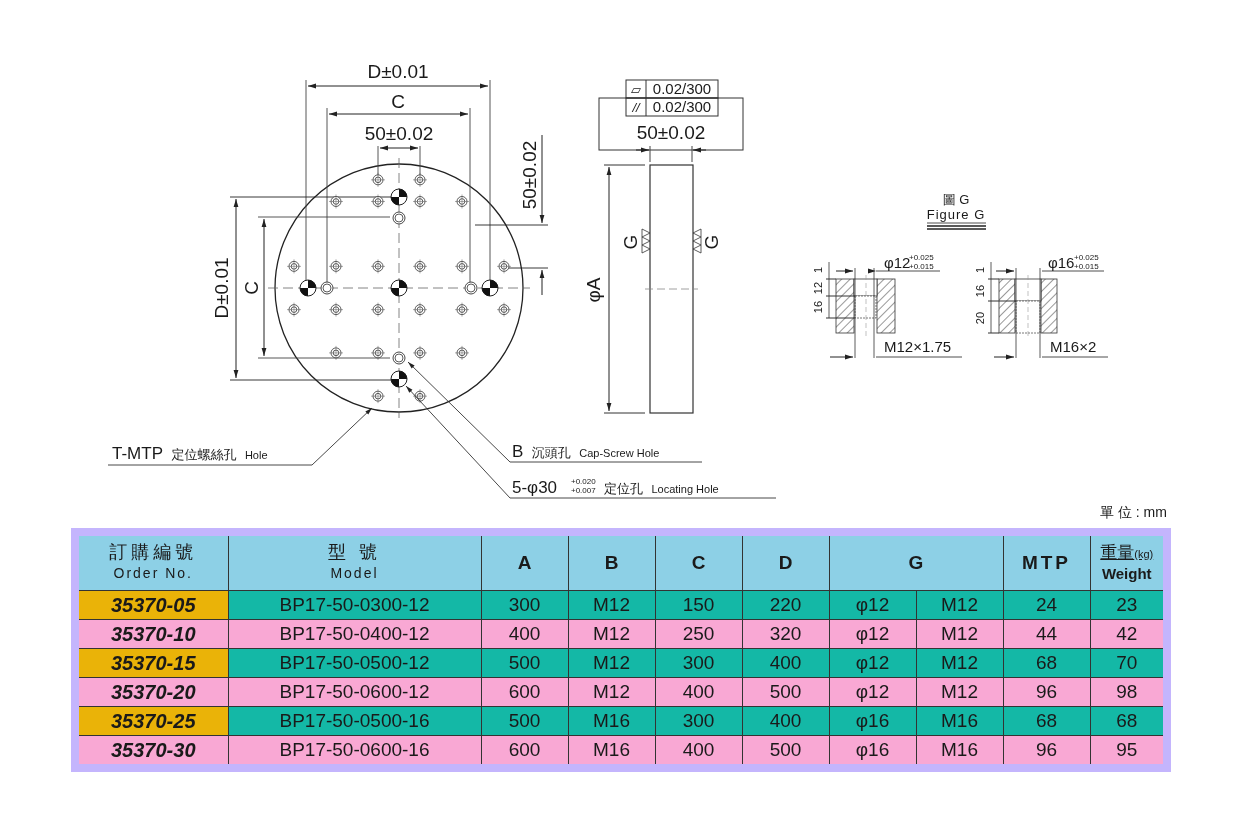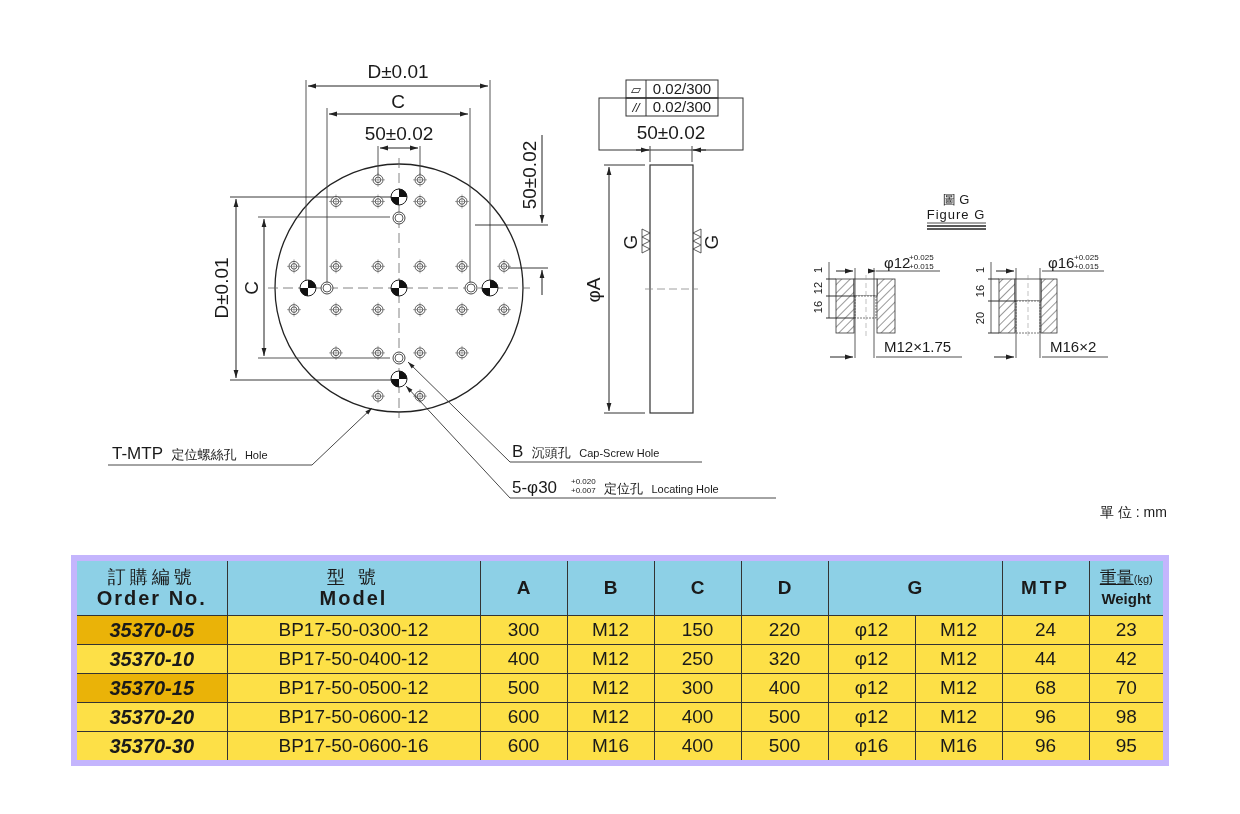--- a/index.html
+++ b/index.html
@@ -1,33 +1,33 @@
 <!DOCTYPE html>
 <html><head>
 <meta charset="utf-8">
 <style>
   html, body { margin:0; padding:0; background:#ffffff; }
   body { width:1240px; height:814px; position:relative; overflow:hidden;
          font-family:"Liberation Sans", "DejaVu Sans", sans-serif; color:#1a1a1a; }
   #drawing { position:absolute; left:0; top:0; width:1240px; height:510px; }
   #drawing text { font-family:"Liberation Sans", "DejaVu Sans", sans-serif; fill:#1a1a1a; }
   .unit-label { position:absolute; left:1100px; top:504px; font-size:14px; }
-  table.spec { position:absolute; left:71px; top:555px; border-collapse:collapse;
-               border:6px solid #c4b5fd; }
+  table.spec { position:absolute; left:71px; top:528px; border-collapse:collapse;
+               border:8px solid #c4b5fd; }
   table.spec td, table.spec th { border:1.5px solid #333; text-align:center; padding:0;
                font-size:19px; font-weight:normal; height:28px; }
   table.spec thead th { background:#8dd0e6; height:54px; font-weight:bold; font-size:19px; }
   table.spec thead th .zh { display:block; font-weight:normal; font-size:18px; letter-spacing:4px; line-height:20px; }
-  table.spec thead th .en { display:block; font-weight:bold; font-size:20px; letter-spacing:2px; line-height:22px; }
+  table.spec thead th .en { display:block; font-weight:normal; font-size:14px; letter-spacing:2px; line-height:22px; }
   table.spec thead th .en-w { display:block; font-weight:bold; font-size:15px; line-height:20px; }
   table.spec thead th .zh-w { display:block; font-weight:normal; font-size:17px; line-height:20px;text-decoration:underline; }
   table.spec thead th .zh-w small { font-size:11px; }
   table.spec td.order { background:#eab308; font-weight:bold; font-style:italic; font-size:20px; }
-  table.spec tr.alt td { background:#fde047; }
-  table.spec tr.plain td:not(.order) { background:#fde047; }
+  table.spec tr.alt td { background:#f9a8d4; }
+  table.spec tr.plain td:not(.order) { background:#14b8a6; }
 </style>
 </head>
 <body>
 
 <svg id="drawing" viewBox="0 0 1240 510" xmlns="http://www.w3.org/2000/svg">
   <defs>
     <marker id="arr" viewBox="0 0 10 10" refX="10" refY="5" markerWidth="8" markerHeight="8" orient="auto-start-reverse">
       <path d="M0,2 L10,5 L0,8 z" fill="#222"></path>
     </marker>
     <pattern id="hatch" width="6" height="6" patternUnits="userSpaceOnUse" patternTransform="rotate(45)">
@@ -459,20 +459,32 @@
     <td>BP17-50-0600-12</td>
     <td>600</td>
     <td>M12</td>
     <td>400</td>
     <td>500</td>
     <td>φ12</td>
     <td>M12</td>
     <td>96</td>
     <td>98</td>
   </tr>
+      <tr class="plain">
+    <td class="order">35370-25</td>
+    <td>BP17-50-0500-16</td>
+    <td>500</td>
+    <td>M16</td>
+    <td>300</td>
+    <td>400</td>
+    <td>φ16</td>
+    <td>M16</td>
+    <td>68</td>
+    <td>68</td>
+  </tr>
       <tr class="alt">
     <td class="order">35370-30</td>
     <td>BP17-50-0600-16</td>
     <td>600</td>
     <td>M16</td>
     <td>400</td>
     <td>500</td>
     <td>φ16</td>
     <td>M16</td>
     <td>96</td>

